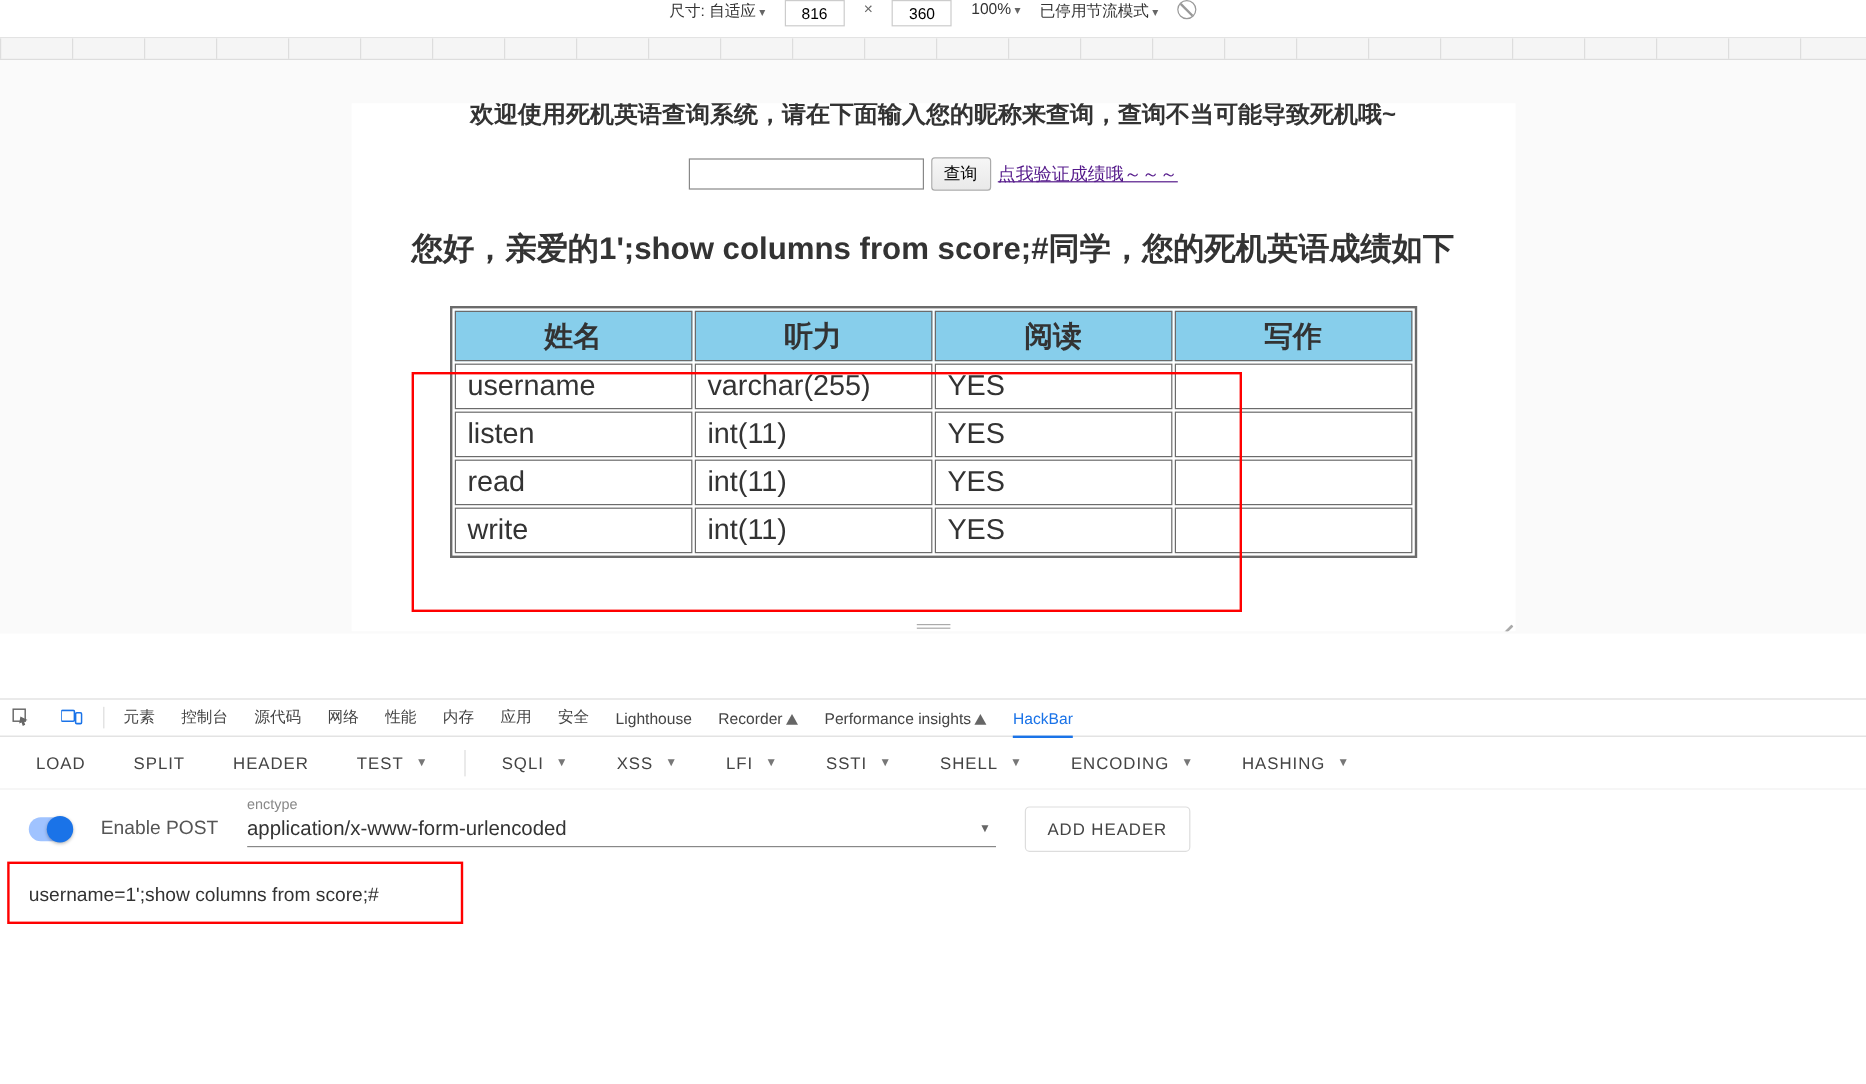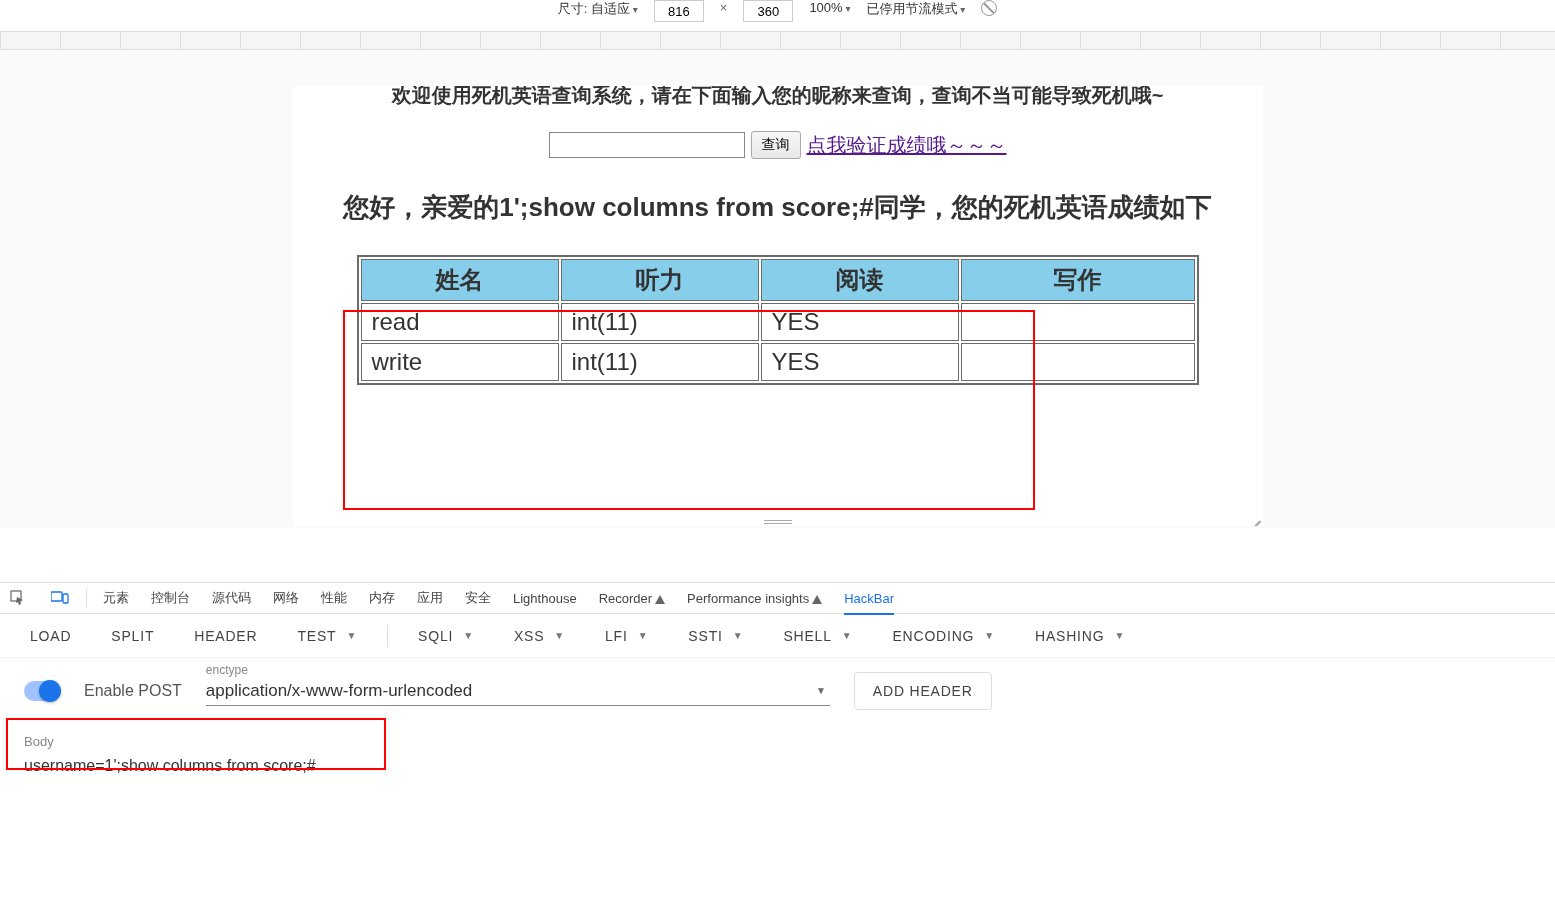--- a/index.html
+++ b/index.html
@@ -20,30 +20,30 @@
     .ruler .tick { position: absolute; top: 0; height: 100%; width: 1px; background: #ddd; }
     
     
     .viewport-area { height: 478px; background: #fafafa; display: flex; justify-content: center; align-items: flex-start; padding-top: 36px; position: relative; }
     .page-frame { width: 970px; height: 440px; background: #fff; position: relative; overflow: hidden; }
     .page-content { padding: 0 20px; }
     .page-banner { text-align: center; font-weight: bold; font-size: 20px; white-space: nowrap; overflow: hidden; margin-top: -4px; }
     .search-row { display: flex; justify-content: center; align-items: center; gap: 6px; margin-top: 22px; }
     .search-row input[type="text"] { width: 196px; height: 26px; border: 1px solid #888; padding: 2px 4px; }
     .search-row button { height: 28px; padding: 0 10px; background: linear-gradient(#f6f6f6,#e9e9e9); border: 1px solid #aaa; border-radius: 3px; cursor: pointer; font-size: 14px; }
-    .search-row a { color: #551A8B; font-size: 20px; }
+    .search-row a { color: #551A8B; font-size: 15px; }
     .greeting { text-align: center; font-weight: bold; font-size: 26px; margin-top: 30px; line-height: 1.45; padding: 0 10px; }
     
     .score-table { margin: 28px auto 0; border-collapse: separate; border-spacing: 2px; border: 2px solid #6b6b6b; }
     .score-table th { background: #87CEEB; border: 1px solid #6b6b6b; font-size: 24px; font-weight: bold; padding: 4px 10px; text-align: center; }
     .score-table td { border: 1px solid #6b6b6b; font-size: 24px; padding: 4px 10px; }
     .score-table th:nth-child(1), .score-table td:nth-child(1) { width: 198px; margin-left: 20px; }
     .score-table th:nth-child(2), .score-table td:nth-child(2) { width: 198px; }
     .score-table th:nth-child(3), .score-table td:nth-child(3) { width: 198px; }
-    .score-table th:nth-child(4), .score-table td:nth-child(4) { width: 234px; }
+    .score-table th:nth-child(4), .score-table td:nth-child(4) { width: 198px; }
     
     .red-highlight { position: absolute; border: 2px solid red; pointer-events: none; }
     .red-highlight.r1 { left: 50px; top: 224px; width: 692px; height: 200px; }
     
     .resize-handle { position: absolute; right: 2px; bottom: 2px; width: 16px; height: 16px; }
     .resize-handle::before, .resize-handle::after { content: ""; position: absolute; background: #aaa; height: 2px; }
     .resize-handle::before { width: 12px; bottom: 2px; right: 0; transform: rotate(-45deg); transform-origin: right bottom; }
     .resize-handle::after { width: 7px; bottom: 2px; right: 0; transform: rotate(-45deg); transform-origin: right bottom; }
     .drag-grip { position: absolute; bottom: 2px; left: 50%; transform: translateX(-50%); width: 28px; height: 4px; border-top: 1.5px solid #aaa; border-bottom: 1.5px solid #aaa; }
     
@@ -138,20 +138,32 @@
         <thead>
             <tr>
           <th>姓名</th>
           <th>听力</th>
           <th>阅读</th>
           <th>写作</th>
         </tr>
           </thead>
         <tbody id="tbody">
             <tr>
+              <td>username</td>
+              <td>varchar(255)</td>
+              <td>YES</td>
+              <td></td>
+            </tr>
+            <tr>
+              <td>listen</td>
+              <td>int(11)</td>
+              <td>YES</td>
+              <td></td>
+            </tr>
+            <tr>
               <td>read</td>
               <td>int(11)</td>
               <td>YES</td>
               <td></td>
             </tr>
             <tr>
               <td>write</td>
               <td>int(11)</td>
               <td>YES</td>
               <td></td>
@@ -241,16 +253,15 @@
   <span class="enable-post">Enable POST</span>
   <div class="enctype-group">
     <div class="enctype-label">enctype</div>
     <div class="enctype-select">application/x-www-form-urlencoded</div>
     <span class="enctype-caret">▼</span>
   </div>
   <button class="add-header-btn">ADD HEADER</button>
 </div>
 
 <div class="body-section">
-  <div class="body-label">Body</div>
   <input class="body-input" type="text" value="username=1';show columns from score;#" style="">
   <div class="red-highlight r2"></div>
 </div>
 
 </body></html>

